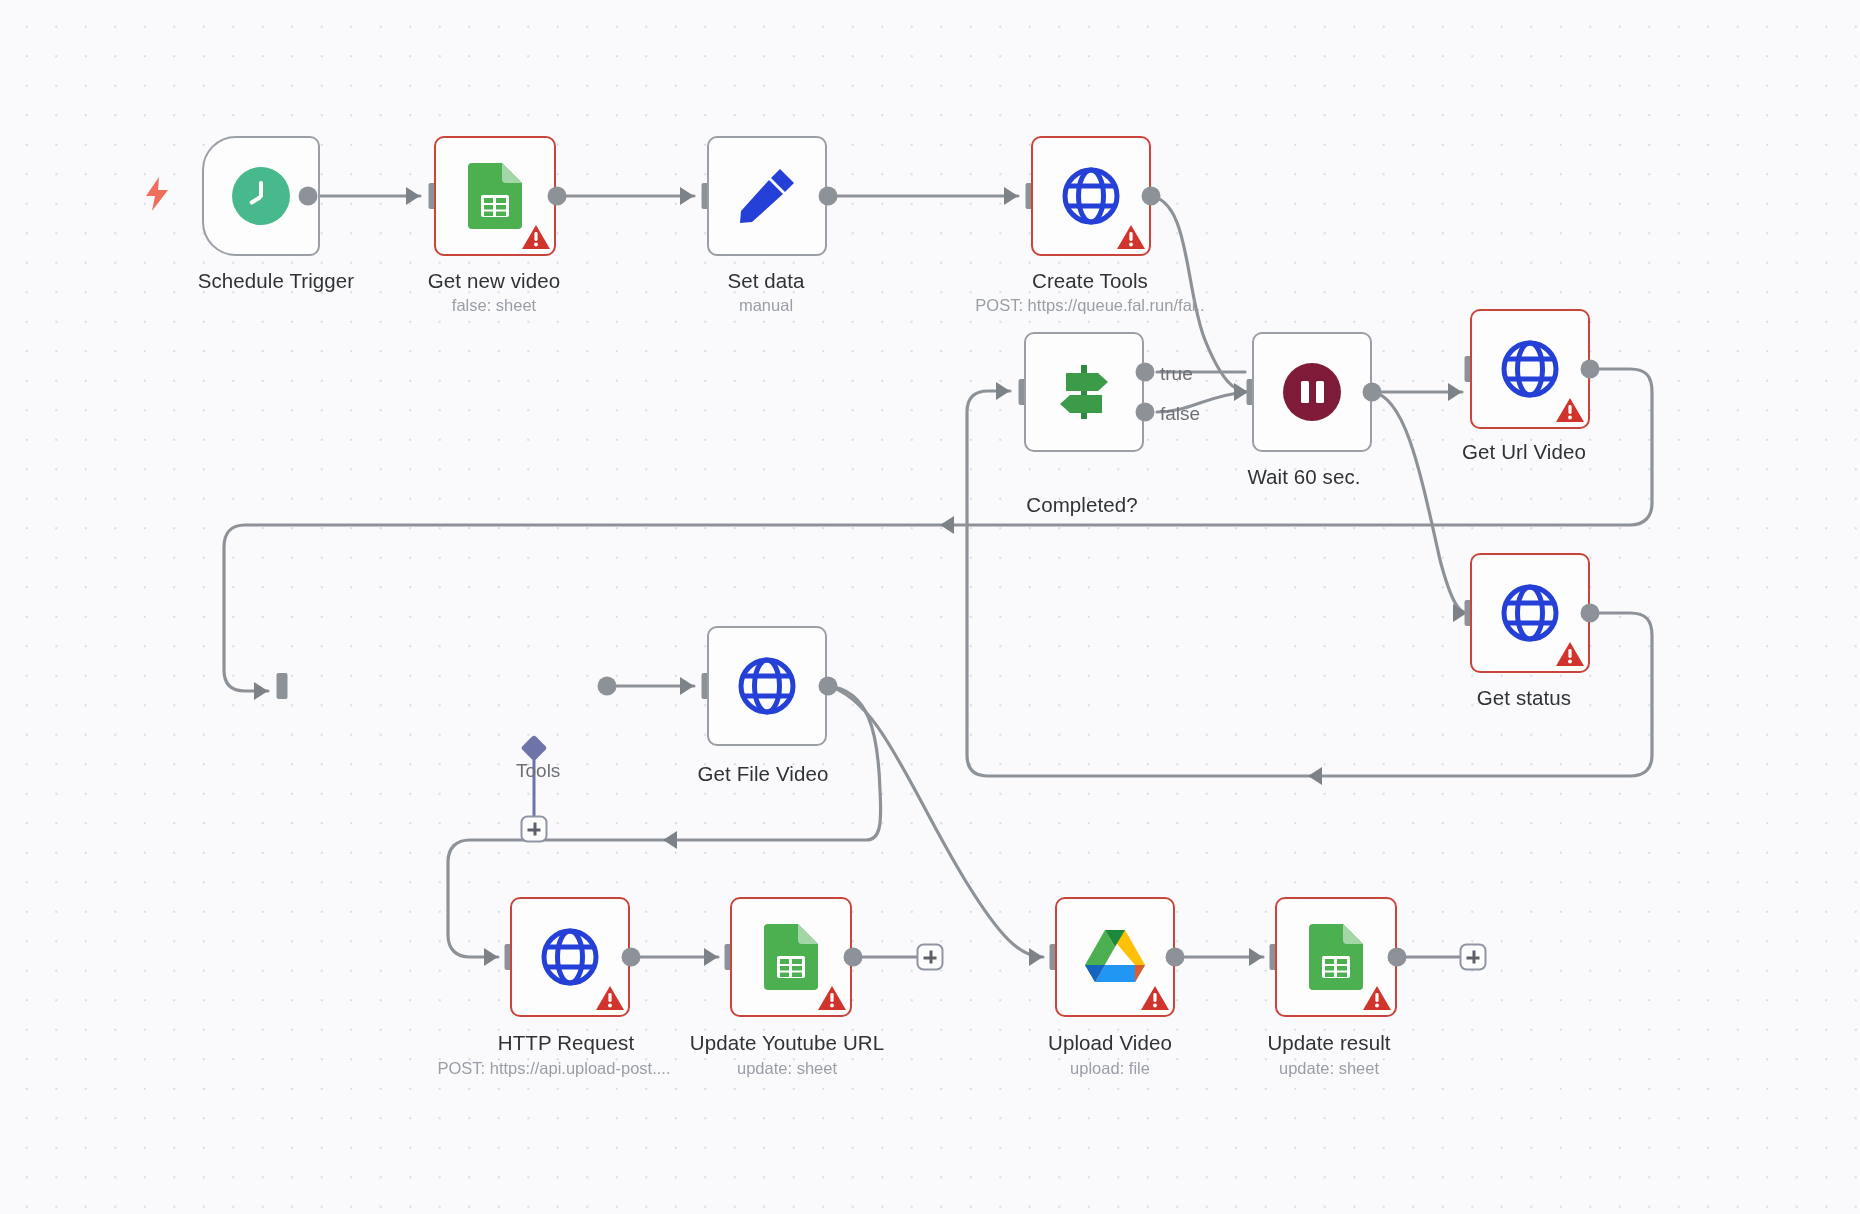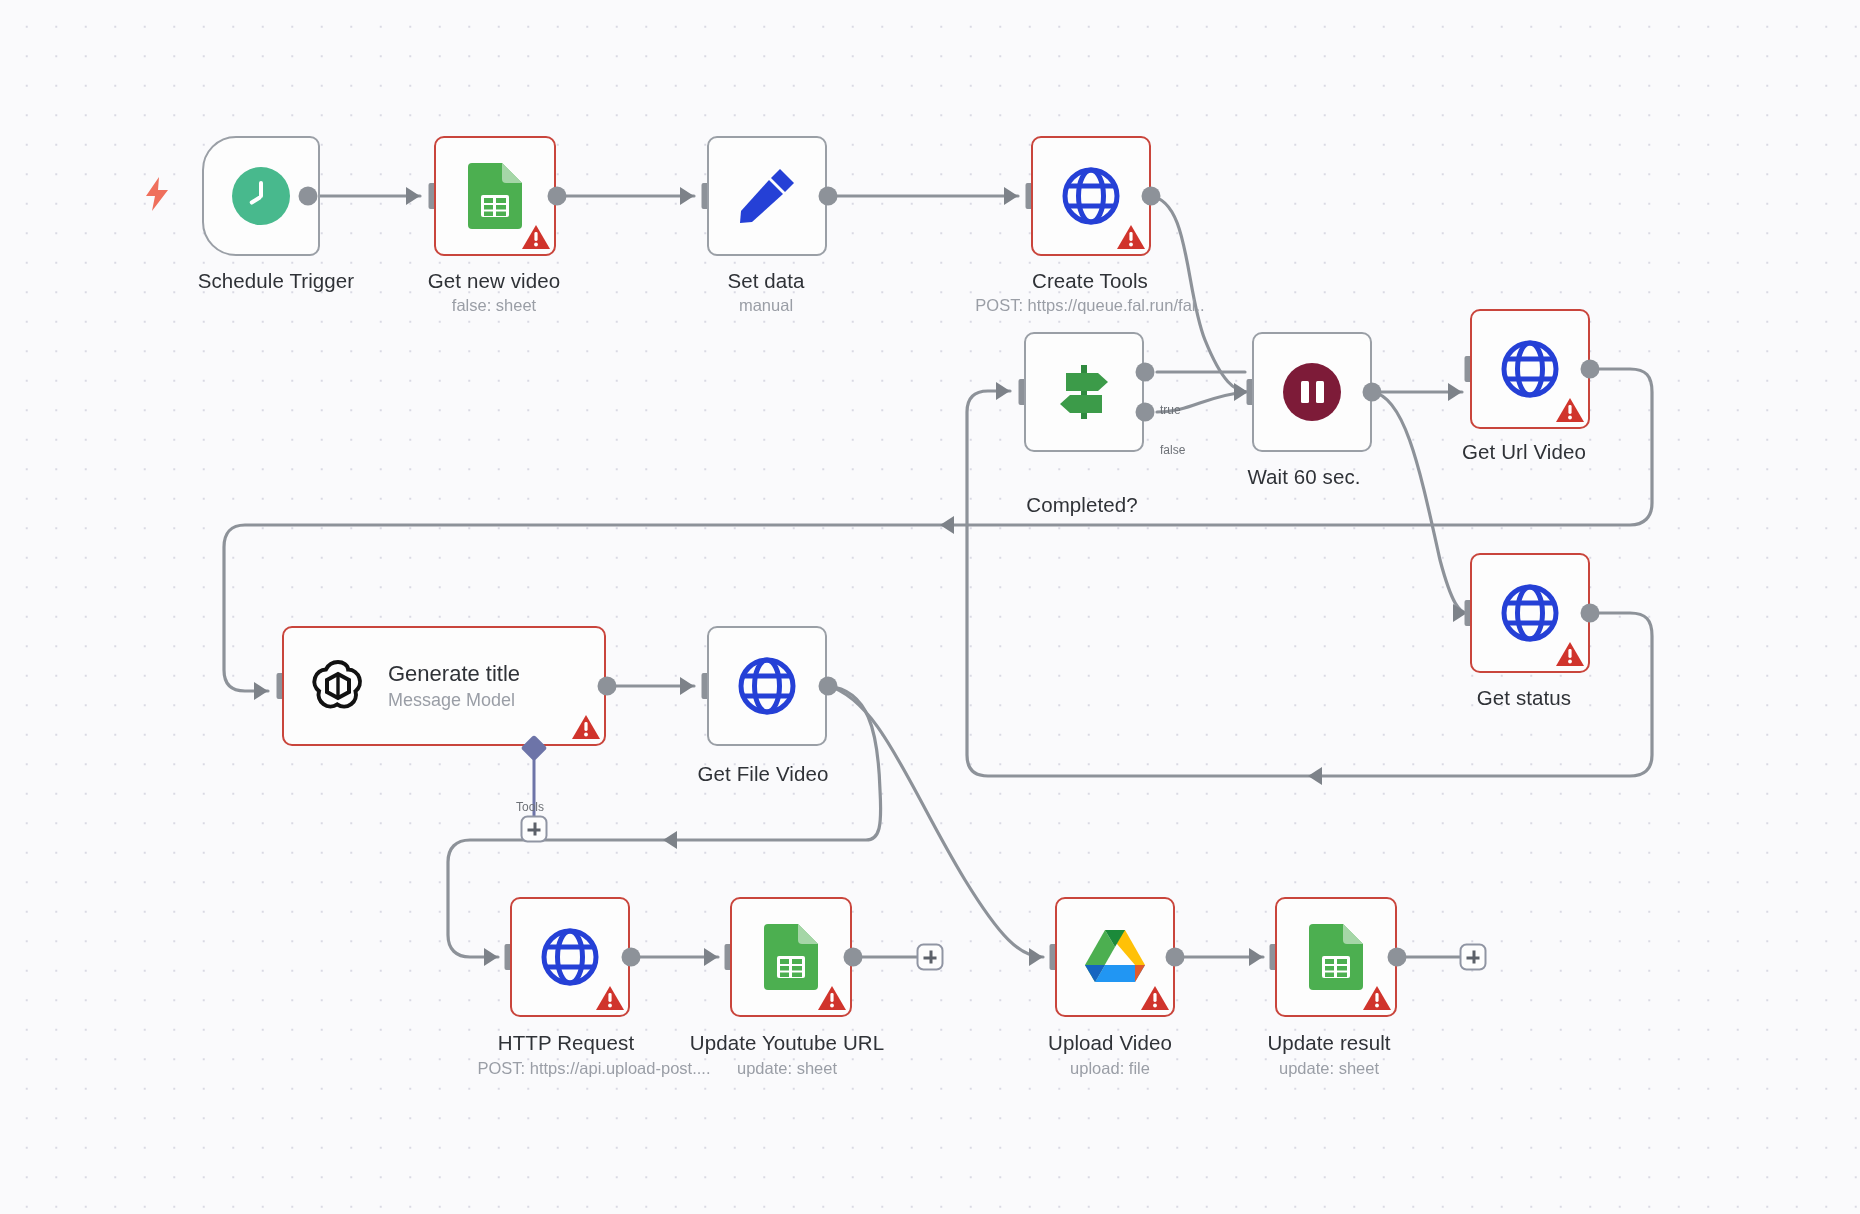--- a/index.html
+++ b/index.html
@@ -57,23 +57,22 @@
     position: absolute;
     text-align: center;
     color: #9a9ea6;
     font-size: 16.5px;
     white-space: nowrap;
     transform: translateX(-50%);
   }
   .port-label {
     position: absolute;
     color: #6d7177;
-    font-size: 12px;
+    font-size: 19px;
     white-space: nowrap;
-    margin-top: 40px;
   }
 
   
   .dot {
     position: absolute;
     width: 19px; height: 19px;
     background: #8d9299;
     border-radius: 50%;
     transform: translate(-50%, -50%);
   }
@@ -330,38 +329,20 @@
         <path d="M15 1 L29 25 H1 Z" fill="#d0342c"></path>
         <rect x="13.4" y="8" width="3.2" height="9" rx="1.4" fill="#fff"></rect>
         <circle cx="15" cy="20.5" r="1.9" fill="#fff"></circle>
       </svg>
     </span>
   </div>
   <div class="dot" style="left:1590px; top:613px;"></div>
   <div class="nlabel" style="left:1524px; top:686px;">Get status</div>
 
   <div class="inport" style="left:282px; top:686px;"></div>
-  <div class="node err wide" style="left:282px; top:626px; width:324px; height:120px;">
-    <svg class="icon" width="56" height="56" viewBox="0 0 56 56">
-      <path d="M28 4 c-5.2 0-9.8 3-12 7.4 -5 .3-9.4 3.6-11 8.4 -1.6 4.9 .1 10.2 4 13.3 -1.3 4.8 .4 10 4.5 13 4 3 9.6 3.1 13.7 .3 4.2 3 9.9 2.9 14-.2 4-3 5.6-8.2 4.3-13 3.9-3.2 5.5-8.5 3.8-13.3 -1.6-4.8-6-8.1-11.1-8.4C37.8 7 33.2 4 28 4 Z" fill="none" stroke="#111" stroke-width="4"></path>
-      <path d="M28 16 L39 22 L39 34 L28 40 L17 34 L17 22 Z" fill="none" stroke="#111" stroke-width="4"></path>
-      <line x1="28" y1="16" x2="28" y2="40" stroke="#111" stroke-width="3.4"></line>
-    </svg>
-    <div class="wide-text">
-      <div class="wide-title">Generate title</div>
-      <div class="wide-sub">Message Model</div>
-    </div>
-    <span class="warn">
-      <svg width="30" height="27" viewBox="0 0 30 27" style="position:absolute;right:-6px;bottom:-4px;">
-        <path d="M15 1 L29 25 H1 Z" fill="#d0342c"></path>
-        <rect x="13.4" y="8" width="3.2" height="9" rx="1.4" fill="#fff"></rect>
-        <circle cx="15" cy="20.5" r="1.9" fill="#fff"></circle>
-      </svg>
-    </span>
-  </div>
   <div class="dot" style="left:607px; top:686px;"></div>
   <div class="diamond" style="left:534px; top:748px;"></div>
   <div class="port-label" style="left:516px; top:760px;">Tools</div>
   <div class="plusbtn" style="left:534px; top:829px;"></div>
 
   <div class="inport" style="left:707px; top:686px;"></div>
   <div class="node" style="left:707px; top:626px; width:120px; height:120px;">
     <svg class="icon" width="60" height="60" viewBox="0 0 60 60">
       <circle cx="30" cy="30" r="26" fill="none" stroke="#2540d6" stroke-width="5"></circle>
       <ellipse cx="30" cy="30" rx="12.5" ry="26" fill="none" stroke="#2540d6" stroke-width="5"></ellipse>
@@ -383,21 +364,21 @@
     <span class="warn">
       <svg width="30" height="27" viewBox="0 0 30 27" style="position:absolute;right:-6px;bottom:-4px;">
         <path d="M15 1 L29 25 H1 Z" fill="#d0342c"></path>
         <rect x="13.4" y="8" width="3.2" height="9" rx="1.4" fill="#fff"></rect>
         <circle cx="15" cy="20.5" r="1.9" fill="#fff"></circle>
       </svg>
     </span>
   </div>
   <div class="dot" style="left:631px; top:957px;"></div>
   <div class="nlabel" style="left:566px; top:1031px;">HTTP Request</div>
-  <div class="nsub" style="left:594px; top:1059px;">POST: https://api.upload-post....</div>
+  <div class="nsub" style="left:554px; top:1059px;">POST: https://api.upload-post....</div>
 
   <div class="inport" style="left:730px; top:957px;"></div>
   <div class="node err" style="left:730px; top:897px; width:122px; height:120px;">
     <svg class="icon" width="54" height="66" viewBox="0 0 54 66">
       <path d="M4 0 H34 L54 20 V62 a4 4 0 0 1 -4 4 H4 a4 4 0 0 1 -4 -4 V4 a4 4 0 0 1 4 -4 Z" fill="#4caf50"></path>
       <path d="M34 0 L54 20 H38 a4 4 0 0 1 -4 -4 Z" fill="#a5d6a7"></path>
       <rect x="13" y="32" width="28" height="22" rx="2" fill="#fff"></rect>
       <g fill="#4caf50">
         <rect x="16" y="35" width="9" height="5"></rect>
           <rect x="28" y="35" width="10" height="5"></rect>

